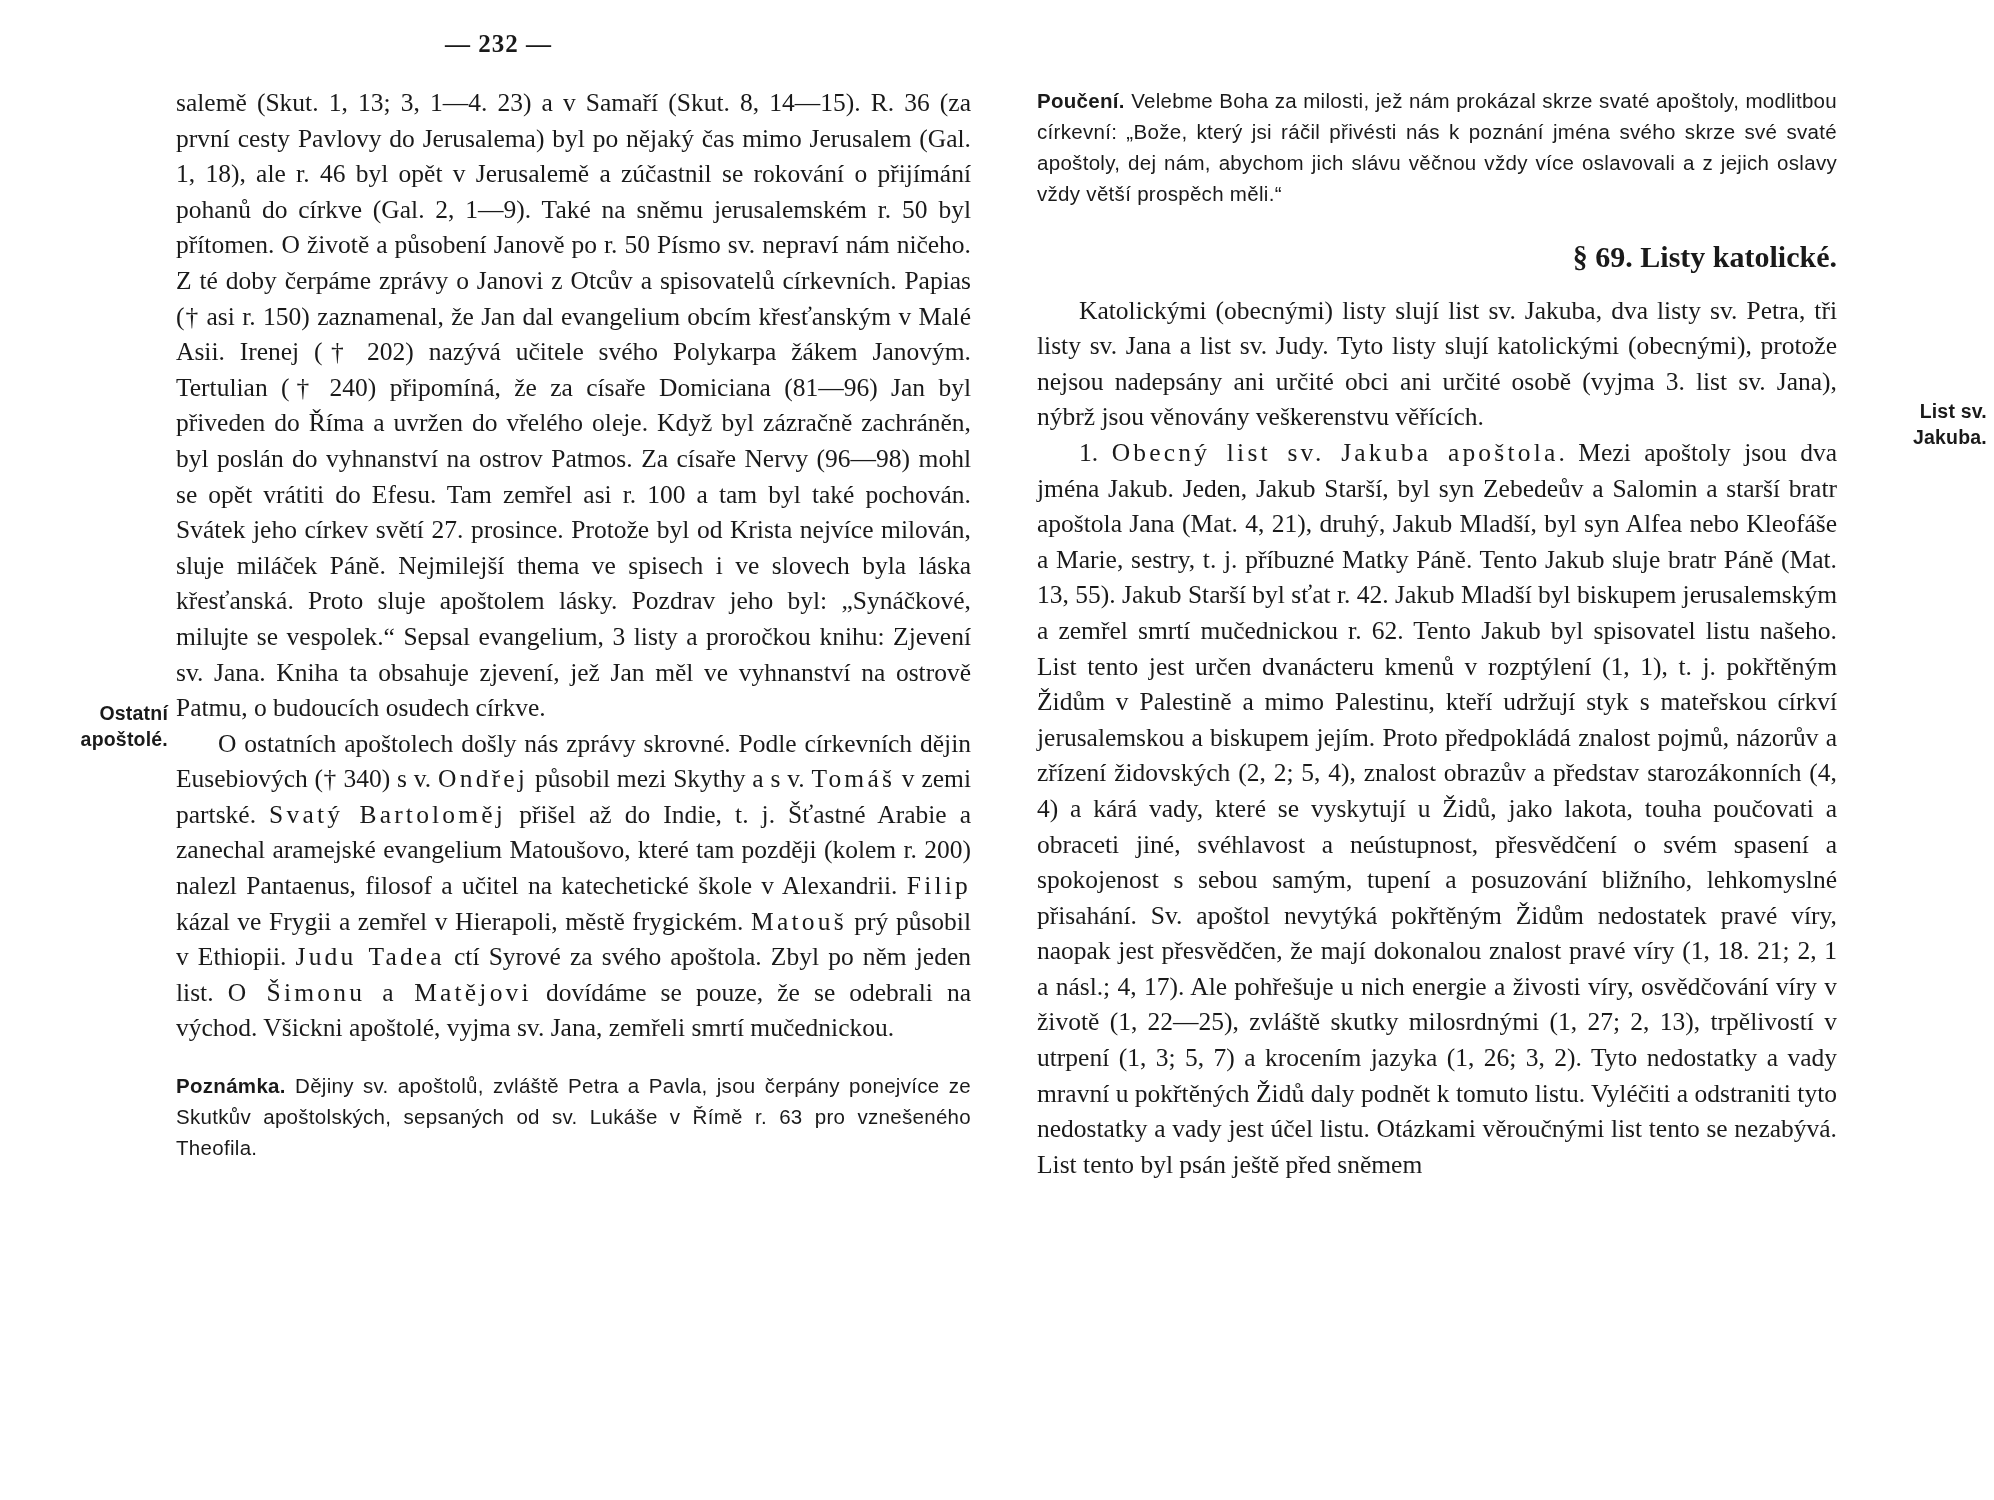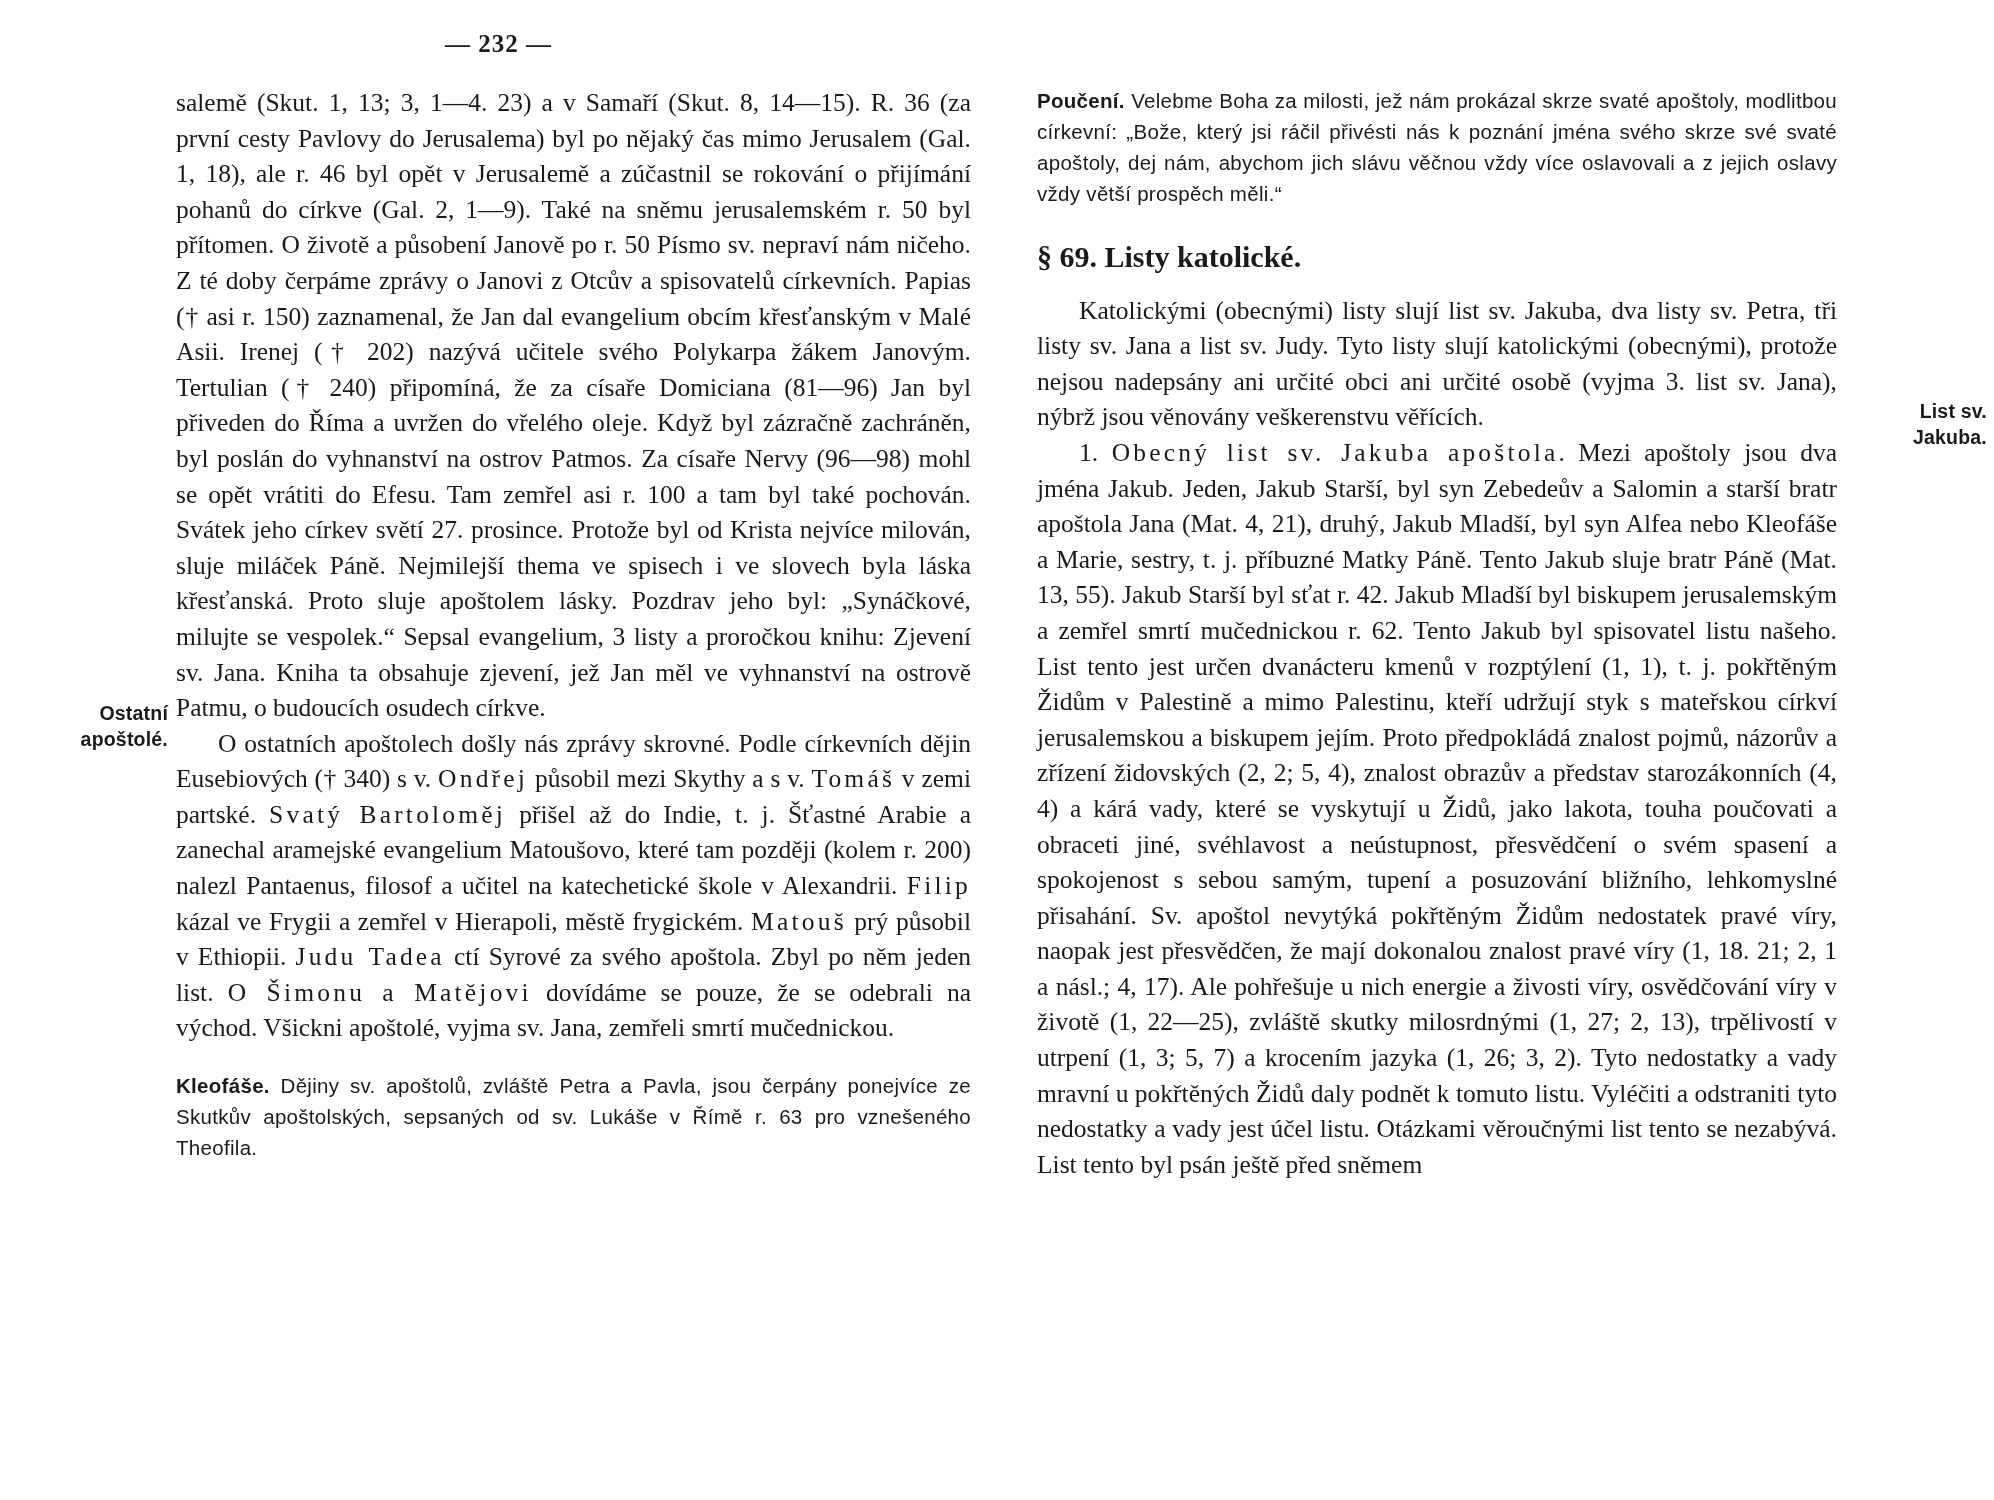--- a/index.html
+++ b/index.html
@@ -73,21 +73,21 @@
     font-size: 20.5px;
     line-height: 31px;
     text-align: justify;
     letter-spacing: 0.3px;
   }
   .note b { font-weight: bold; }
 
   .note-lead { text-indent: 42px; }
 
   .section-head {
-    text-align: left;
+    text-align: right;
     font-size: 30px;
     font-weight: bold;
     margin-top: 30px;
     margin-bottom: 18px;
     font-family: "Liberation Serif", serif;
   }
 
   .marginal {
     position: absolute;
     font-family: "Liberation Sans", sans-serif;
@@ -117,21 +117,21 @@
 
   <div class="col col-left">
     <div class="folio">— 232 —</div>
 
     <div class="marginal marg-left">Ostatní apoštolé.</div>
 
     <div class="body-text left-body">
       <p class="noindent">salemě (Skut. 1, 13; 3, 1—4. 23) a v Samaří (Skut. 8, 14—15). R. 36 (za první cesty Pavlovy do Jerusalema) byl po nějaký čas mimo Jerusalem (Gal. 1, 18), ale r. 46 byl opět v Jerusalemě a zúčastnil se rokování o přijímání pohanů do církve (Gal. 2, 1—9). Také na sněmu jerusalemském r. 50 byl přítomen. O životě a působení Janově po r. 50 Písmo sv. nepraví nám ničeho. Z té doby čerpáme zprávy o Janovi z Otcův a spisovatelů církevních. Papias († asi r. 150) zaznamenal, že Jan dal evangelium obcím křesťanským v Malé Asii. Irenej († 202) nazývá učitele svého Polykarpa žákem Janovým. Tertulian († 240) připomíná, že za císaře Domiciana (81—96) Jan byl přiveden do Říma a uvržen do vřelého oleje. Když byl zázračně zachráněn, byl poslán do vyhnanství na ostrov Patmos. Za císaře Nervy (96—98) mohl se opět vrátiti do Efesu. Tam zemřel asi r. 100 a tam byl také pochován. Svátek jeho církev světí 27. prosince. Protože byl od Krista nejvíce milován, sluje miláček Páně. Nejmilejší thema ve spisech i ve slovech byla láska křesťanská. Proto sluje apoštolem lásky. Pozdrav jeho byl: „Synáčkové, milujte se vespolek.“ Sepsal evangelium, 3 listy a proročkou knihu: Zjevení sv. Jana. Kniha ta obsahuje zjevení, jež Jan měl ve vyhnanství na ostrově Patmu, o budoucích osudech církve.</p>
       <p class="indent" id="left-p2"><span>O ostatních apoštolech došly nás zprávy skrovné. Podle církevních dějin Eusebiových († 340) s v. </span><span class="spaced">Ondřej</span><span> působil mezi Skythy a s v. </span><span class="spaced">Tomáš</span><span> v zemi partské. </span><span class="spaced">Svatý Bartoloměj</span><span> přišel až do Indie, t. j. Šťastné Arabie a zanechal aramejské evangelium Matoušovo, které tam později (kolem r. 200) nalezl Pantaenus, filosof a učitel na katechetické škole v Alexandrii. </span><span class="spaced">Filip</span><span> kázal ve Frygii a zemřel v Hierapoli, městě frygickém. </span><span class="spaced">Matouš</span><span> prý působil v Ethiopii. </span><span class="spaced">Judu Tadea</span><span> ctí Syrové za svého apoštola. Zbyl po něm jeden list. </span><span class="spaced">O Šimonu a Matějovi</span><span> dovídáme se pouze, že se odebrali na východ. Všickni apoštolé, vyjma sv. Jana, zemřeli smrtí mučednickou.</span></p>
       <div class="note gap-top">
-        <span class="note-lead"></span><b>Kleofáše.</b>
+        <span class="note-lead"></span><b>Poznámka.</b>
         <span>Dějiny sv. apoštolů, zvláště Petra a Pavla, jsou čerpány ponejvíce ze Skutkův apoštolských, sepsaných od sv. Lukáše v Římě r. 63 pro vznešeného Theofila.</span>
       </div>
     </div>
   </div>
 
   <div class="col col-right">
 
     <div class="marginal marg-right">List sv. Jakuba.</div>
 
     <div class="body-text right-body">

